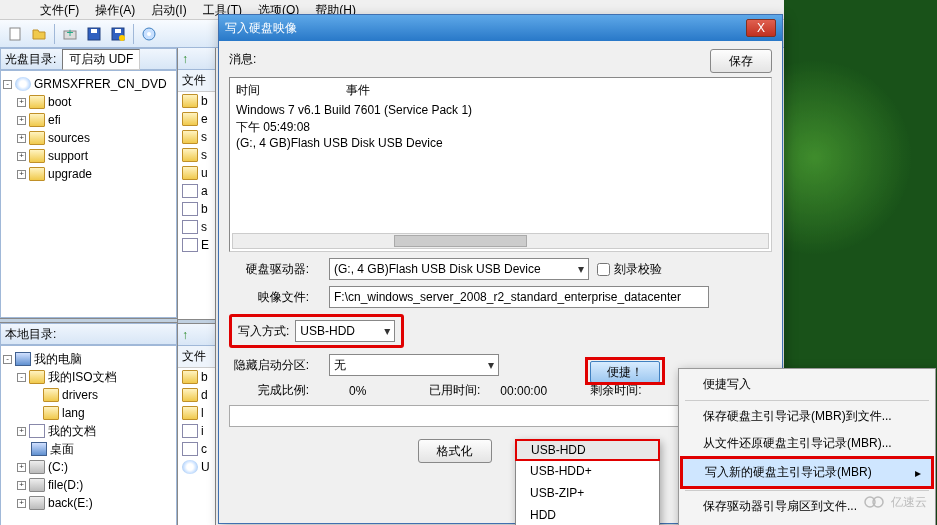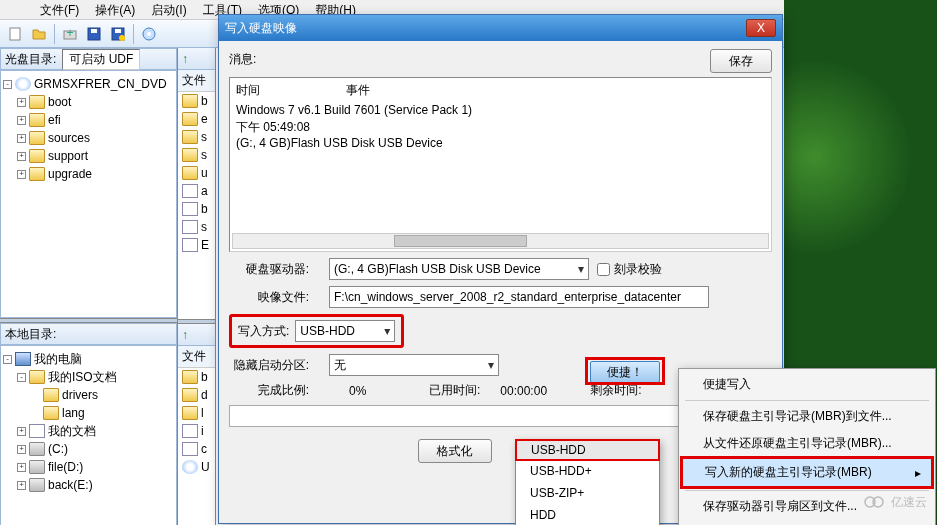--- a/index.html
+++ b/index.html
@@ -210,20 +210,25 @@
           <span class="folder-icon"></span>
           <span>lang</span>
         </div>
       <div class="tree-row">
           <span class="ind" style="width:14px"></span>
           <span class="exp">+</span>
           <span class="doc-icon"></span>
           <span>我的文档</span>
         </div>
       <div class="tree-row">
+          <span class="ind" style="width:28px"></span>
+          <span class="pc-icon"></span>
+          <span>桌面</span>
+        </div>
+      <div class="tree-row">
           <span class="ind" style="width:14px"></span>
           <span class="exp">+</span>
           <span class="drive-icon"></span>
           <span>(C:)</span>
         </div>
       <div class="tree-row">
           <span class="ind" style="width:14px"></span>
           <span class="exp">+</span>
           <span class="drive-icon"></span>
           <span>file(D:)</span>

